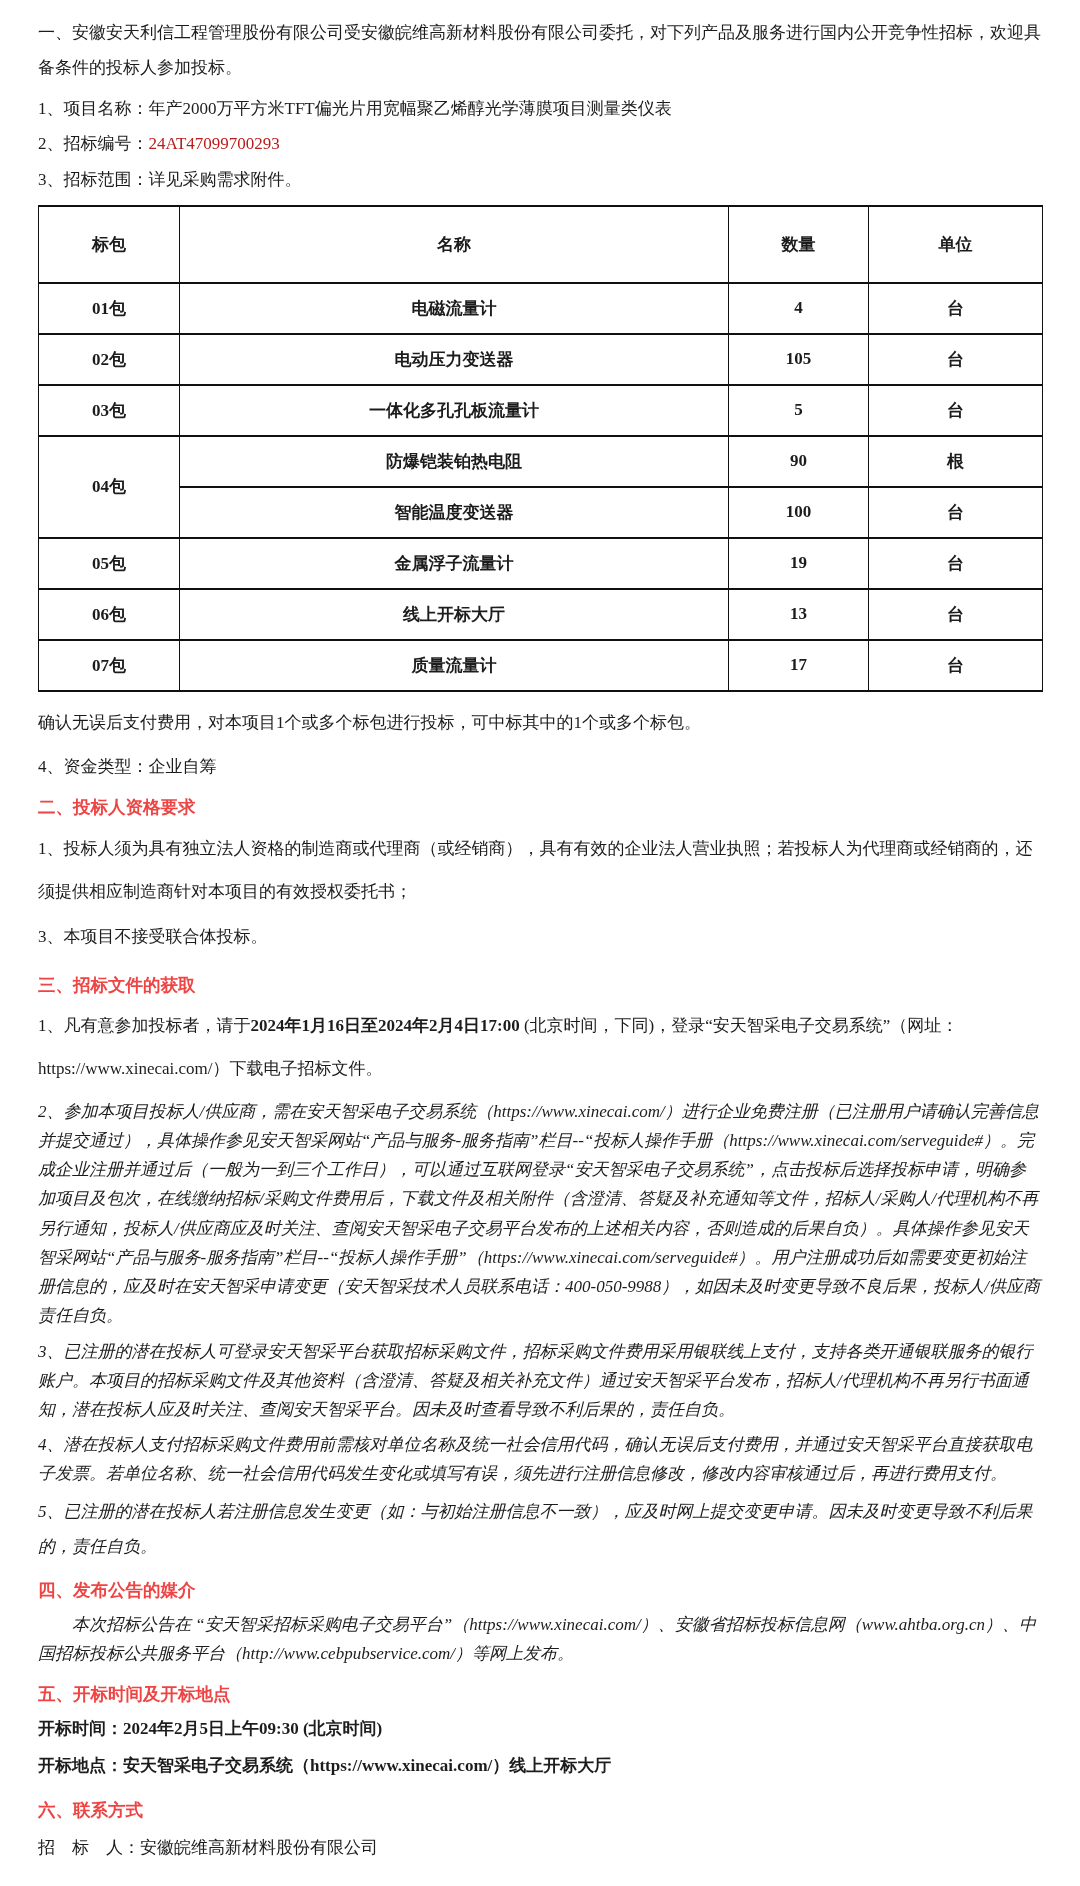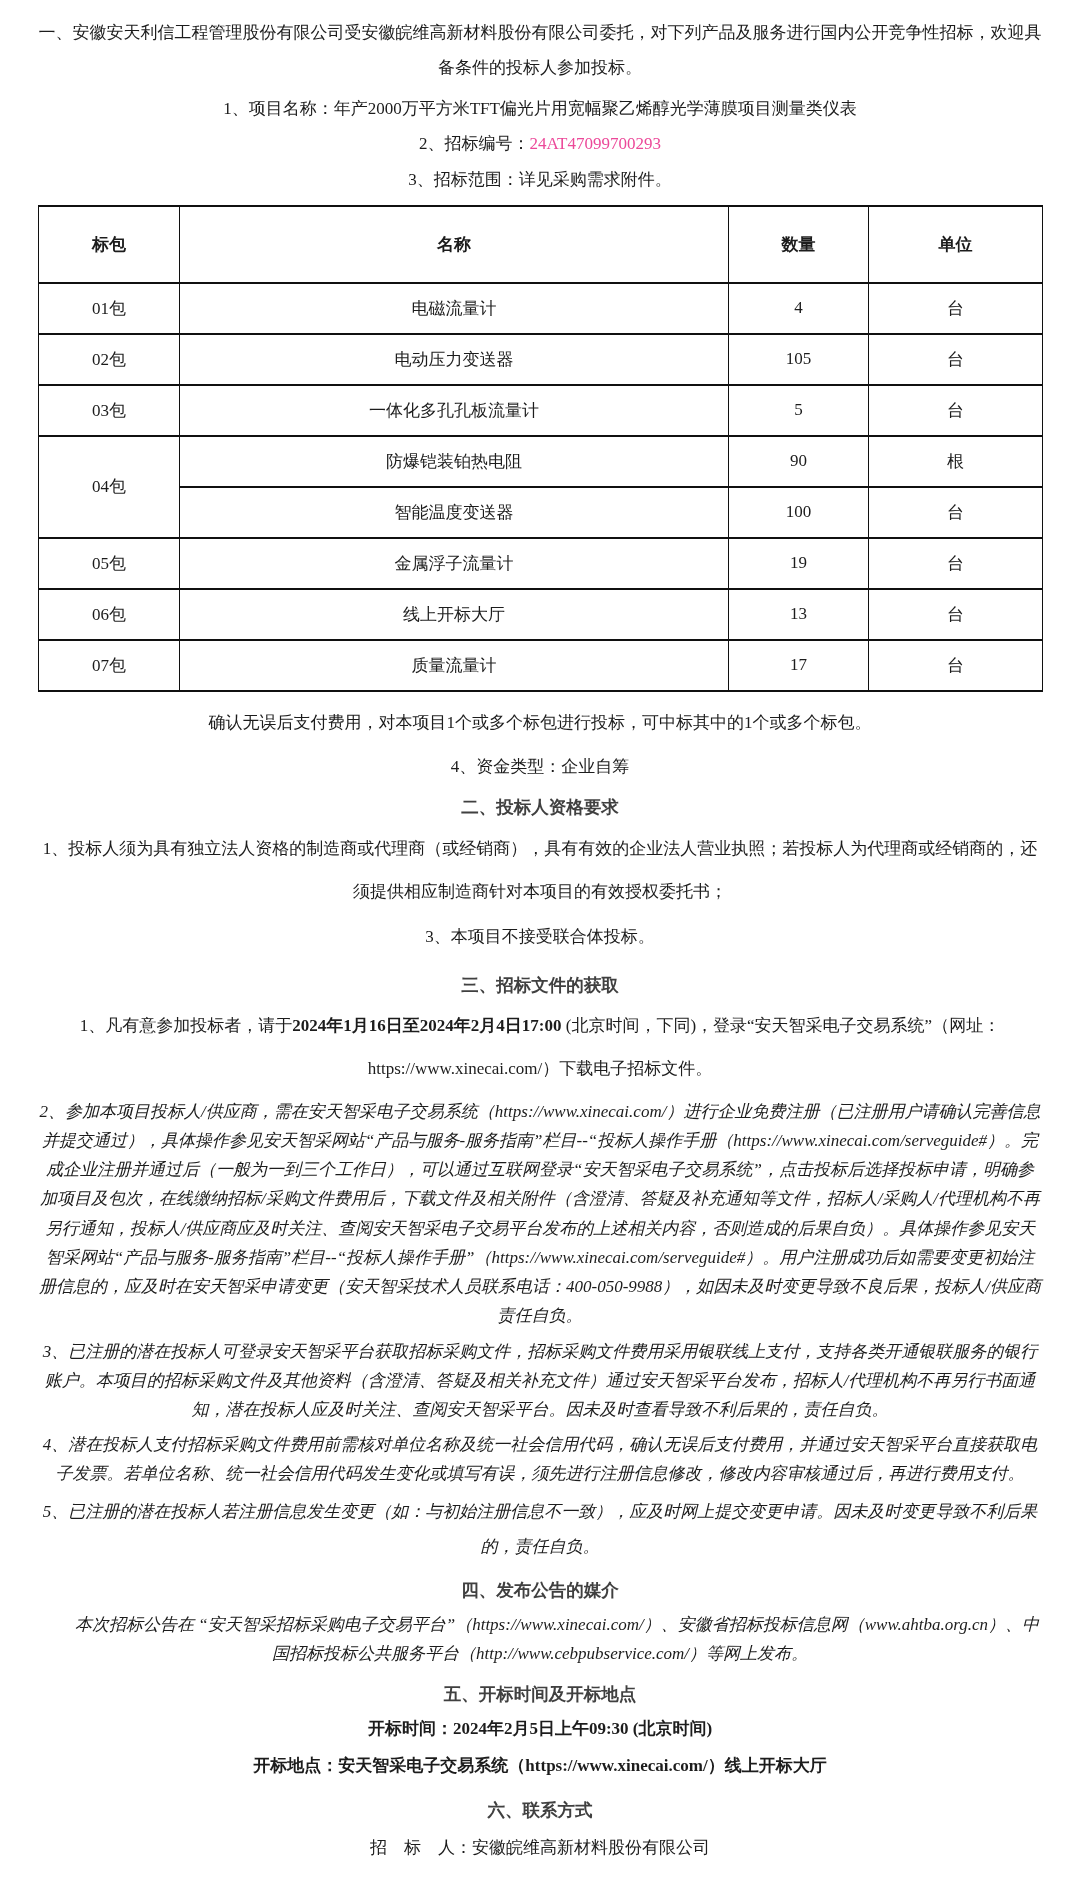--- a/index.html
+++ b/index.html
@@ -13,47 +13,47 @@
   }
   .page {
     width: 1080px;
     min-height: 1856px;
     margin: 0 auto;
     background: #ffffff;
     box-sizing: border-box;
     padding: 16px 38px 26px 38px;
     font-size: 17px;
   }
-  p { margin: 0; text-align: center; }
+  p { margin: 0; }
   .intro   { line-height: 2.05; margin-bottom: 8px; }
   .item    { line-height: 1.75; margin-top: 6px; }
-  .sec     { font-size: 17.5px; font-weight: bold; margin: 10px 0 0 0; line-height: 1.9; color: #404040; }
+  .sec     { font-size: 17.5px; font-weight: bold; margin: 10px 0 0 0; line-height: 1.9; color: #ef4444; }
   .spaced  { line-height: 2.55; margin-top: 2px; }
   .dense   { line-height: 1.72; margin-top: 6px; font-style: italic; }
   .indent  { text-indent: 2em; }
   .boldline{ font-weight: bold; line-height: 2.15; }
   .contact { line-height: 2.3; }
-  .blue    { color: #ec4899; }
+  .blue    { color: #b91c1c; }
 
   table.pkg {
     border-collapse: collapse;
     width: 1004px;
     margin: 10px 0 16px 0;
     table-layout: fixed;
   }
   table.pkg, table.pkg th, table.pkg td {
     border: 1px solid #101010;
   }
   table.pkg th, table.pkg td {
     border-top-width: 2px;
     border-bottom-width: 2px;
     text-align: center;
     vertical-align: middle;
     font-size: 17px;
-    font-weight: normal;
+    font-weight: bold;
     padding: 13px 20px;
     overflow: hidden;
   }
   table.pkg th {
     font-weight: bold;
     padding: 26px 6px;
   }
 </style>
 </head>
 <body>

